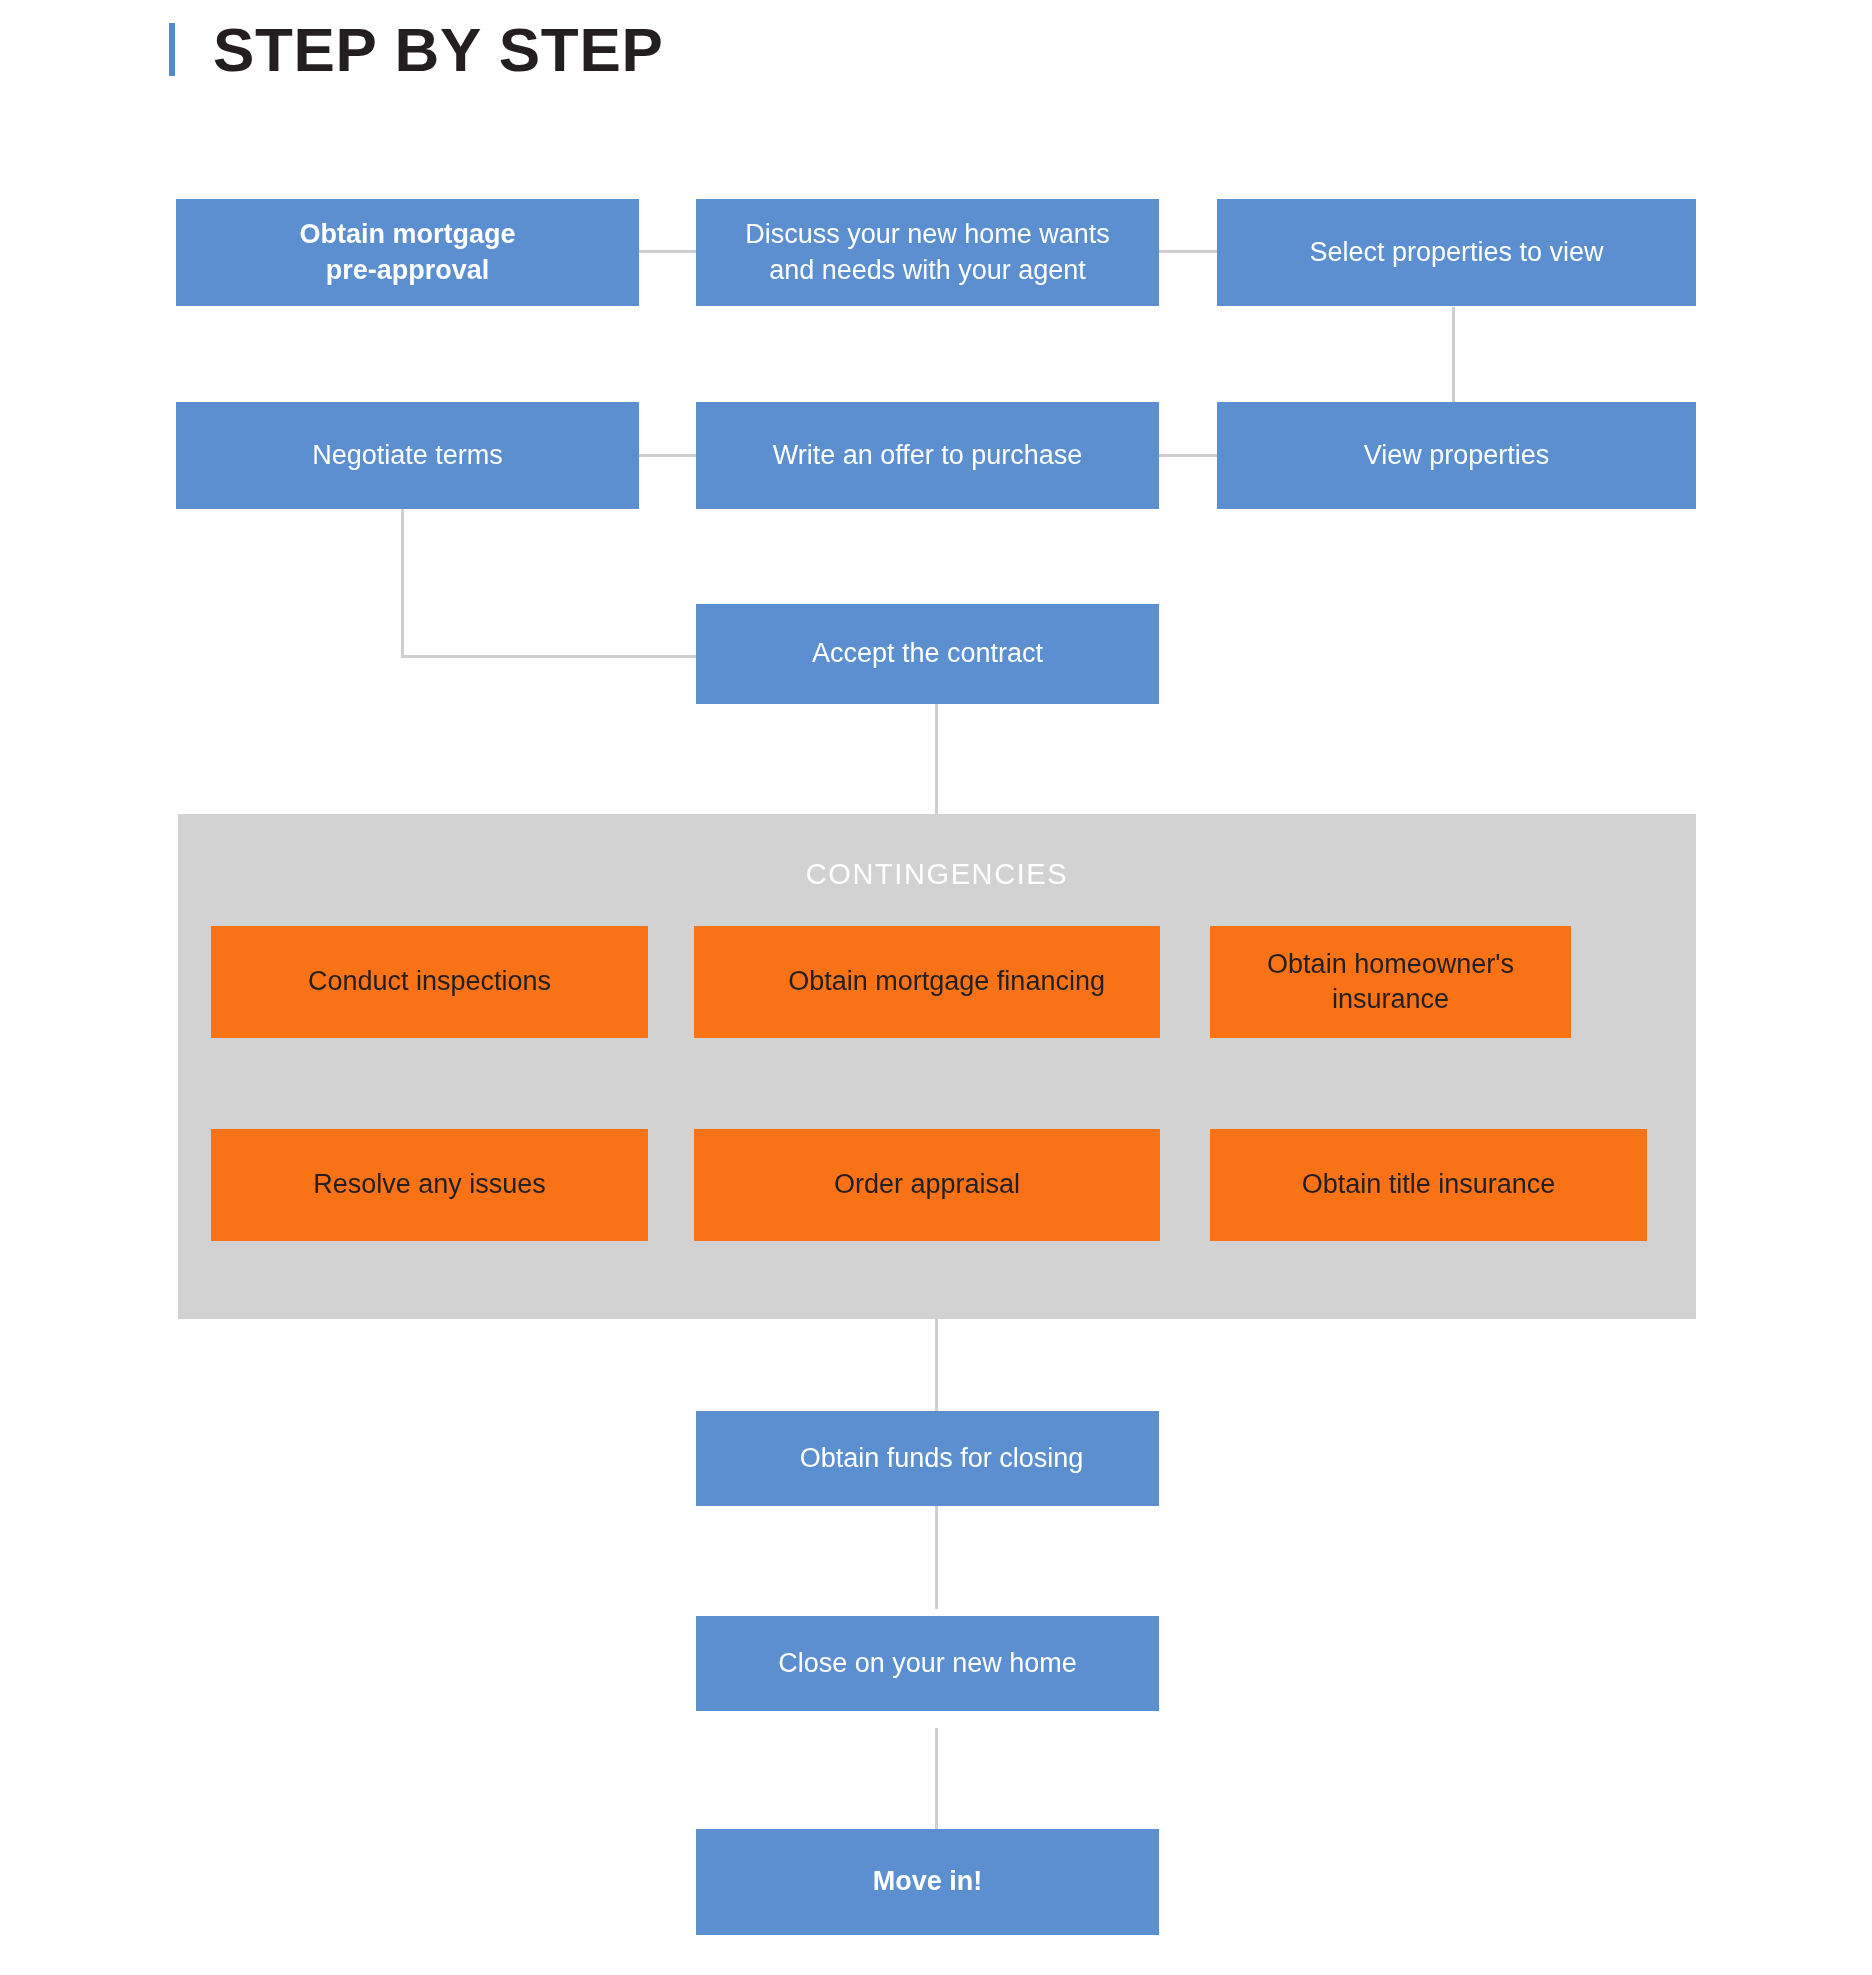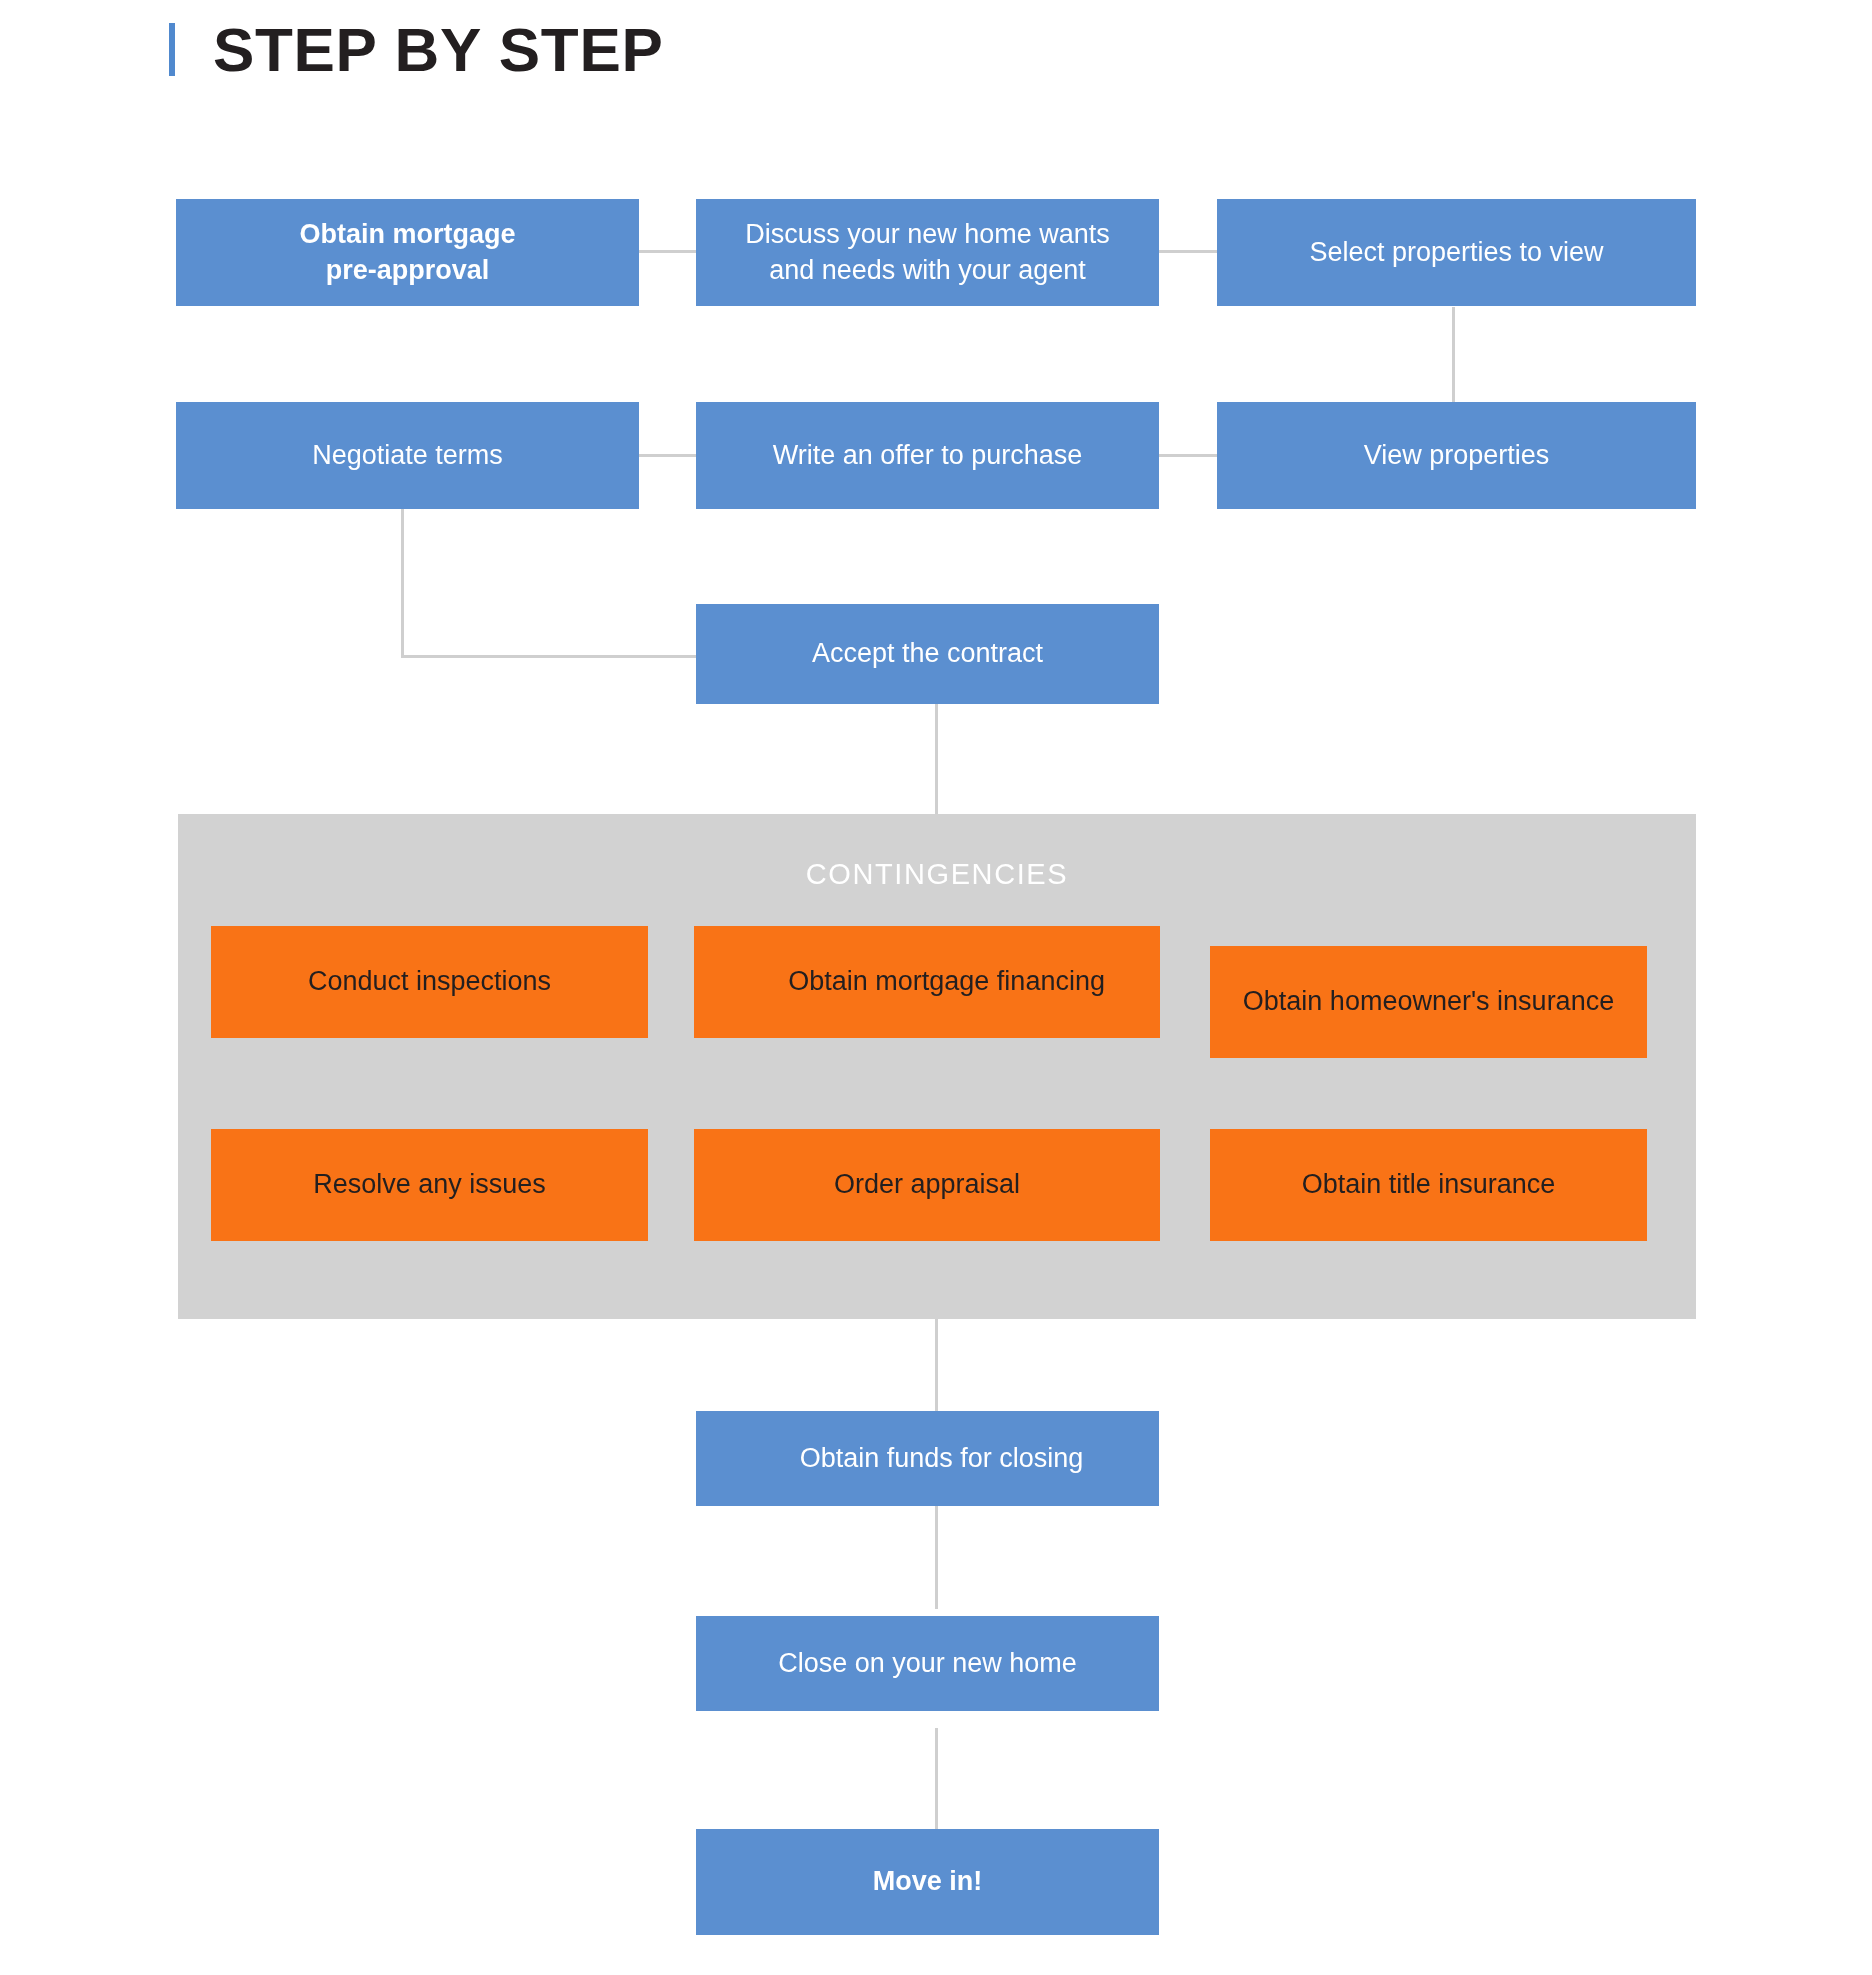--- a/index.html
+++ b/index.html
@@ -164,21 +164,21 @@
 <div id="contingencies-panel">
   <div id="contingencies-title">CONTINGENCIES</div>
 </div>
 
 <div class="cont-box" style="left:211px; top:926px; width:437px; height:112px;">
   <span>Conduct inspections</span>
 </div>
 <div class="cont-box" style="left:694px; top:926px; width:466px; height:112px;padding-left:48px;">
   <span>Obtain mortgage financing</span>
 </div>
-<div class="cont-box" style="left:1210px; top:946px; width:437px; height:112px;">
+<div class="cont-box" style="left:1210px; top:926px; width:361px; height:112px;">
   <span>Obtain homeowner's insurance</span>
 </div>
 
 <div class="cont-box" style="left:211px; top:1129px; width:437px; height:112px;">
   <span>Resolve any issues</span>
 </div>
 <div class="cont-box" style="left:694px; top:1129px; width:466px; height:112px;">
   <span>Order appraisal</span>
 </div>
 <div class="cont-box" style="left:1210px; top:1129px; width:437px; height:112px;">

